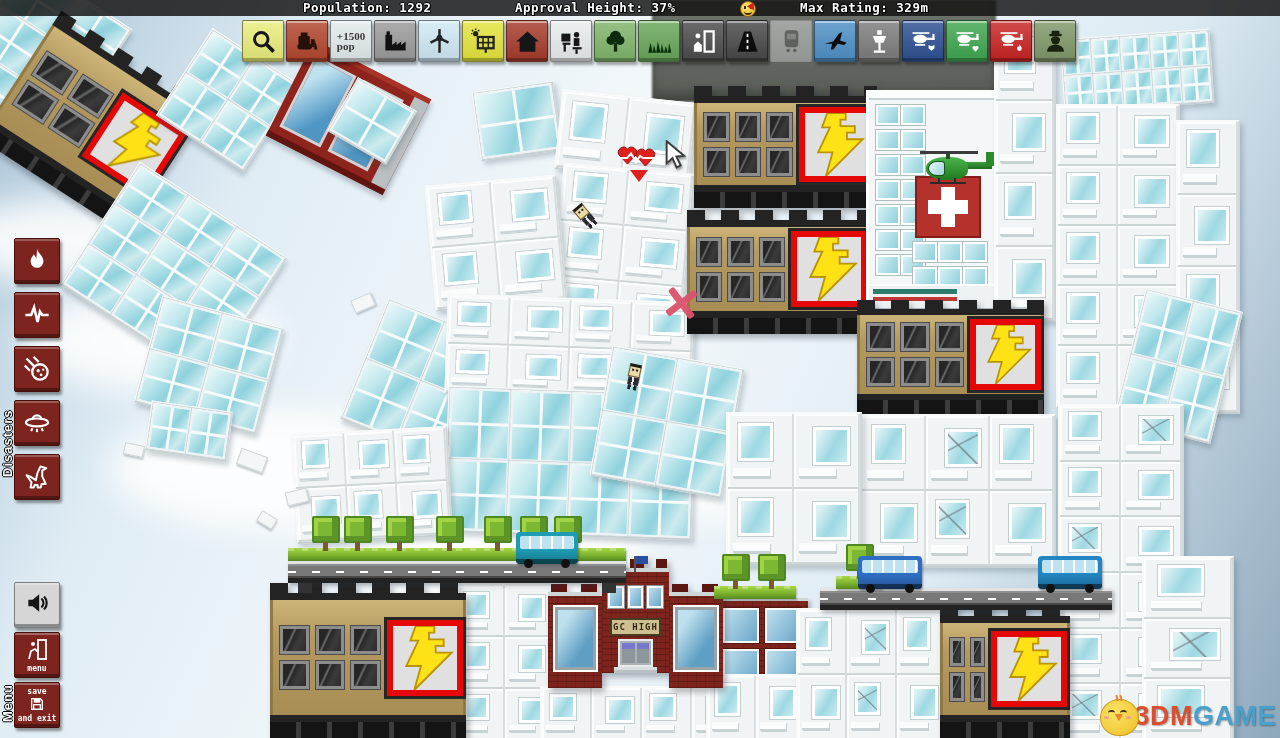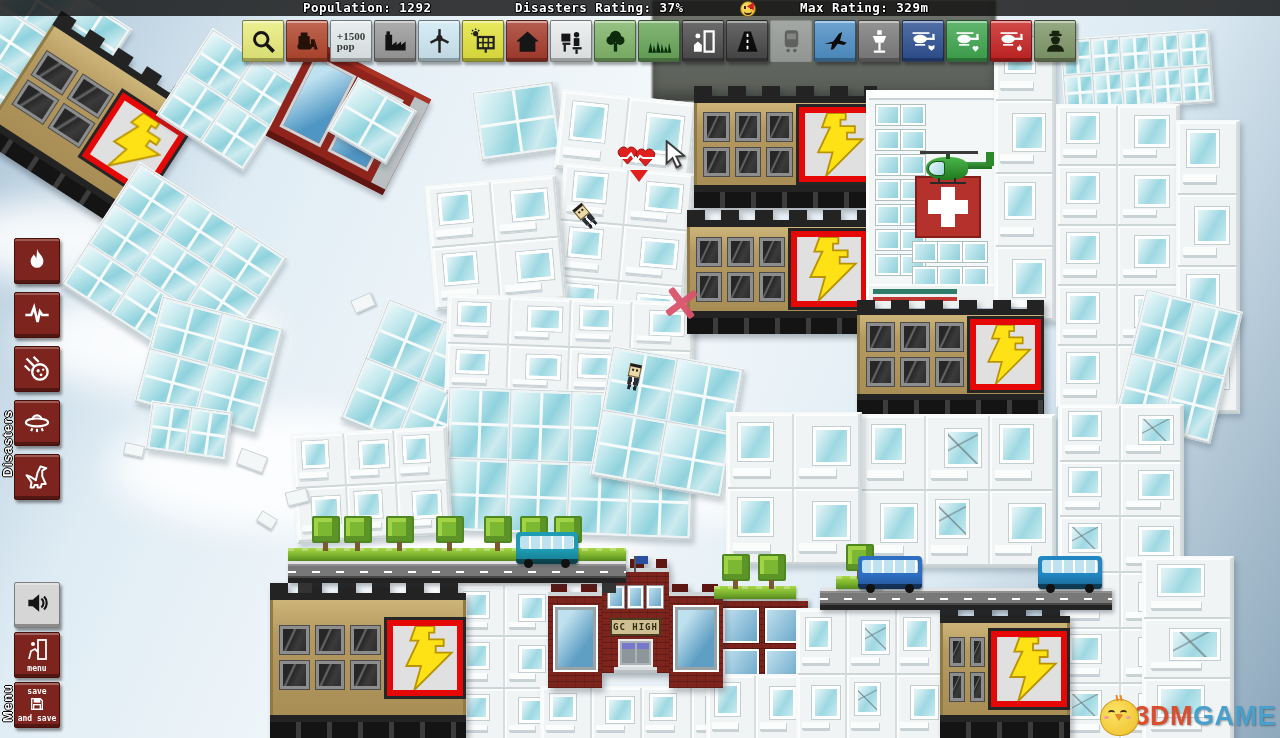--- a/index.html
+++ b/index.html
@@ -952,21 +952,21 @@
         <div class="arrow"></div>
       </div>
       <div class="xmark" style="left: 664px; top: 286px;"></div>
       <div class="cursor" style="left: 662px; top: 140px;"><svg viewBox="0 0 24 26">
           <polygon points="4,1 4,20 9,15.5 12.5,23.5 16,21.8 12.3,14.2 19,13.5" fill="#fff" stroke="#3a3a3a" stroke-width="1.6"></polygon>
         </svg></div>
     </div>
 
   <div id="topbar">
     <span class="tstat" style="left:303px"><span>Population:</span>&nbsp;<span>1292</span></span>
-    <span class="tstat" style="left:515px"><span>Disasters Rating:</span>&nbsp;<span>37%</span></span>
+    <span class="tstat" style="left:515px"><span>Approval Height:</span>&nbsp;<span>37%</span></span>
     <span class="smiley" style="left:740px">
         <span class="e"></span>
         <span class="m"></span>
         <span class="hat"></span>
       </span>
     <span class="tstat" style="left:800px"><span>Max Rating:</span>&nbsp;<span>329m</span></span>
   </div>
 
   <div id="toolbar">
       <div class="tbtn" style="background: linear-gradient(rgba(255, 255, 255, 0.18), rgba(0, 0, 0, 0.08)), rgb(233, 237, 122);">
@@ -1231,21 +1231,21 @@
     </div>
     <div class="mbtn red">
       <span class="cap">save</span>
       <span>
         <svg width="16" height="16" viewBox="0 0 24 24" fill="none" stroke="#fff" stroke-width="2">
             <path d="M4 4 h13 l3 3 v13 H4 z"></path>
             <rect x="8" y="4" width="8" height="5" fill="#fff"></rect>
             <rect x="7" y="13" width="10" height="7"></rect>
           </svg>
       </span>
-      <span class="cap">and save</span>
+      <span class="cap">and exit</span>
     </div>
   </div>
 
   <div id="watermark">
     <span class="chick">
       <span class="bd"></span>
         <span class="cr"></span>
         <span class="eye"></span>
         <span class="eye r"></span>
       <span class="beak"></span>

